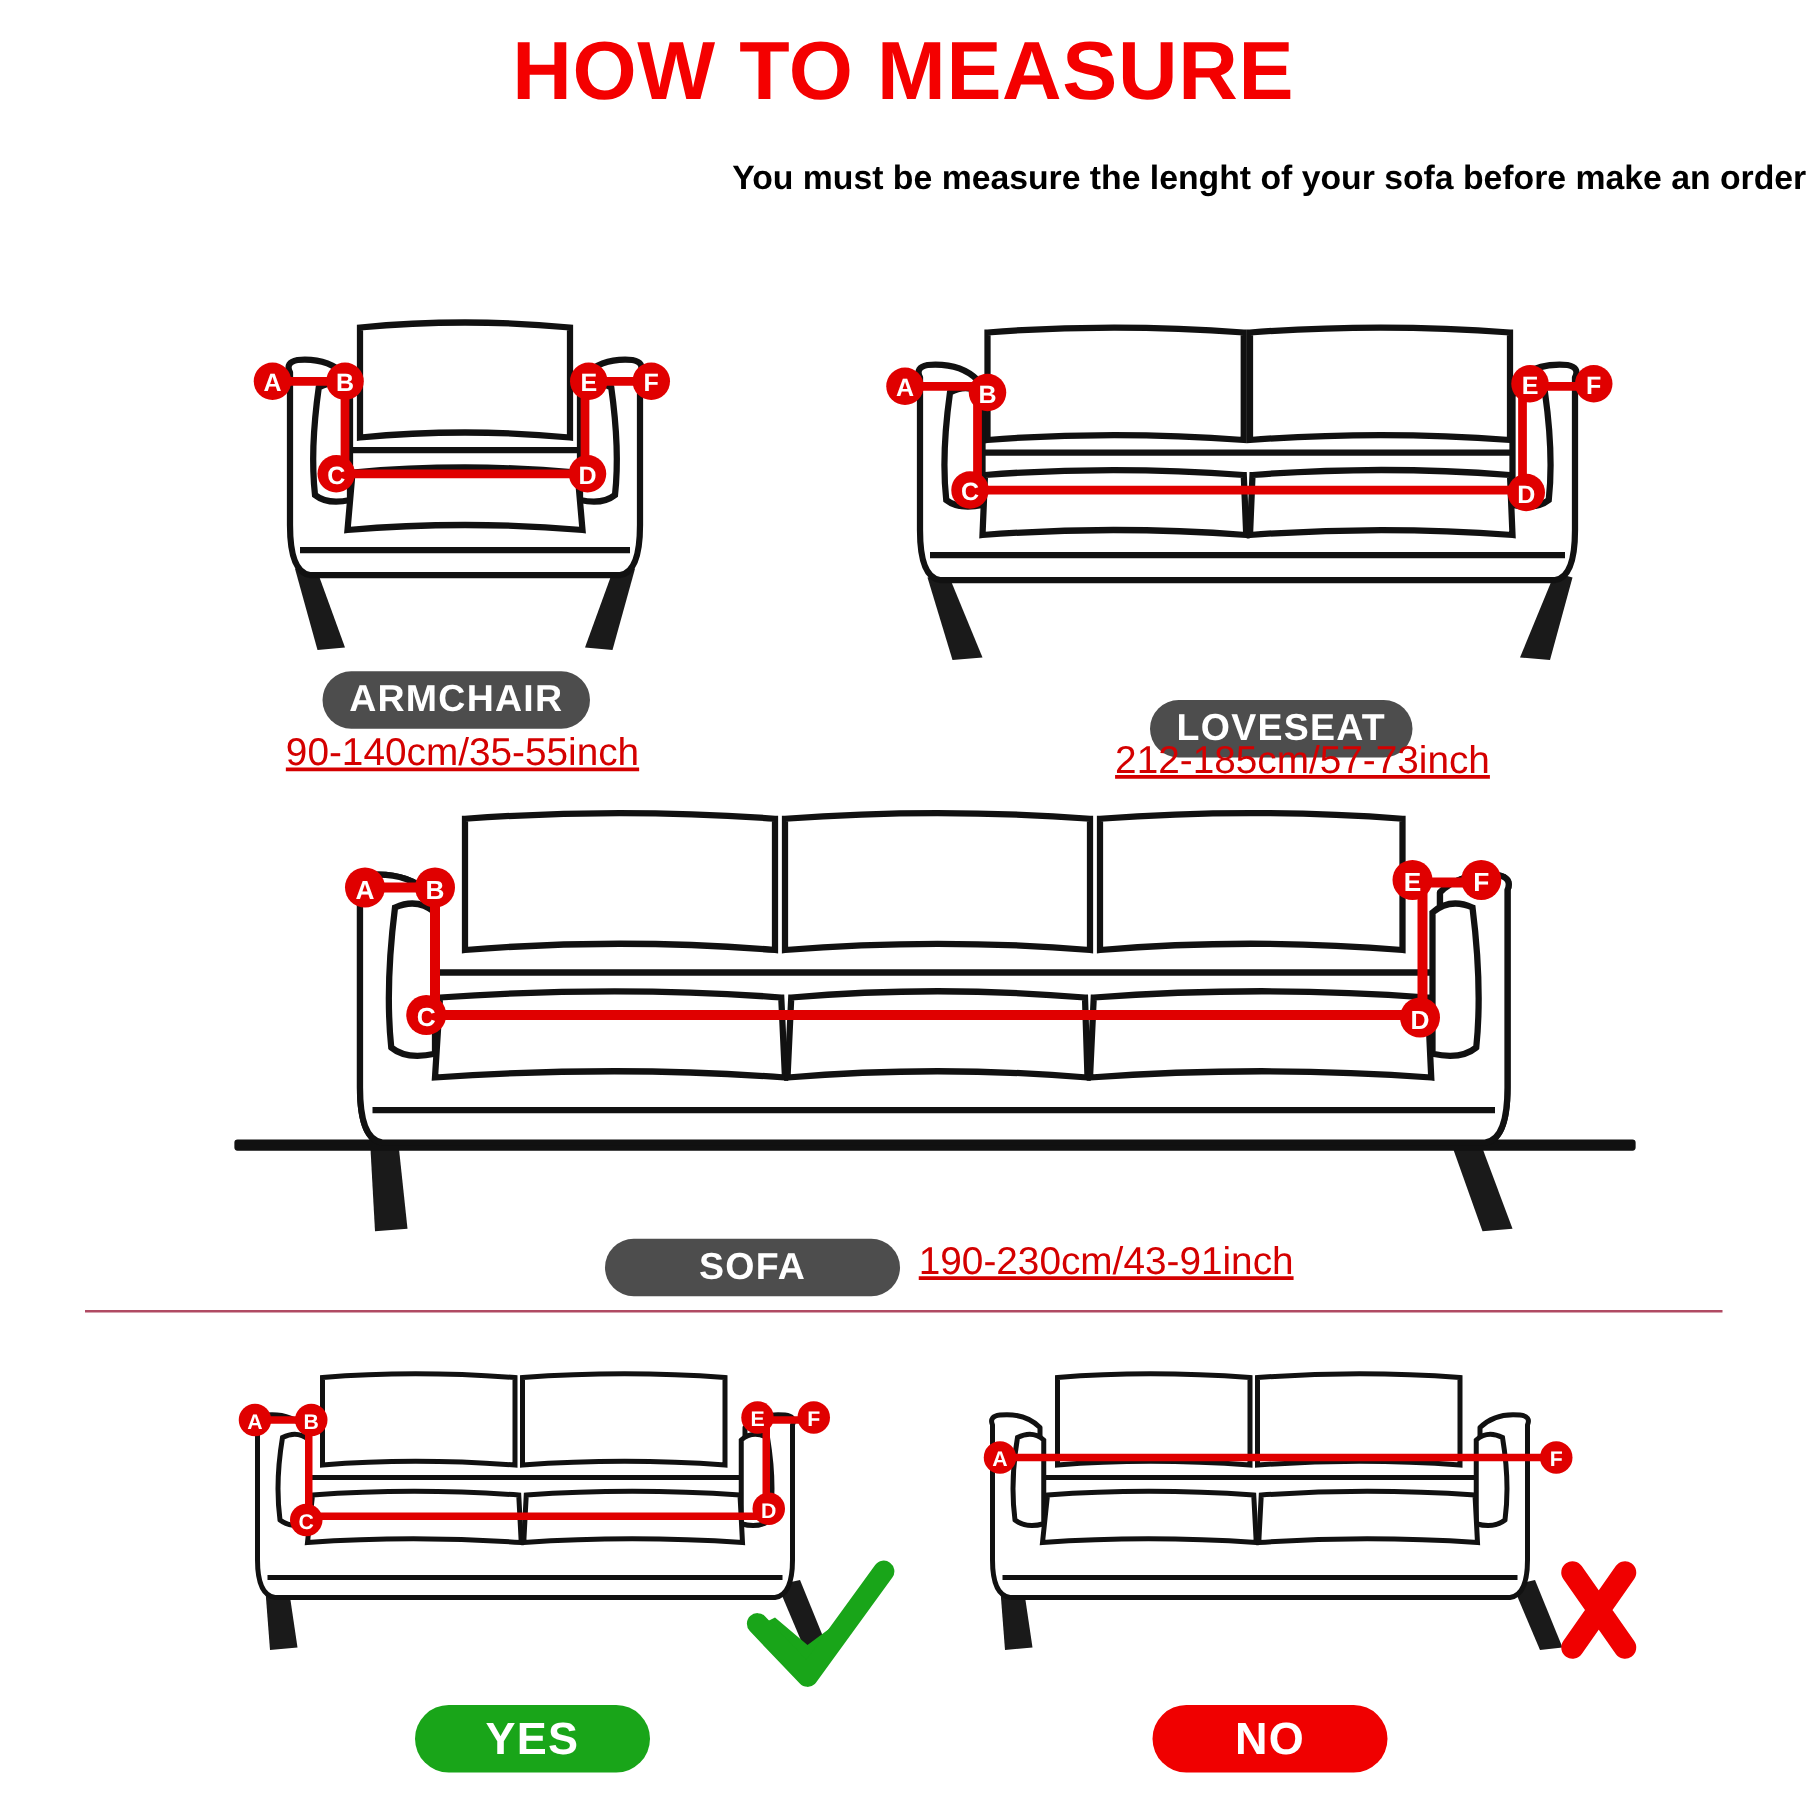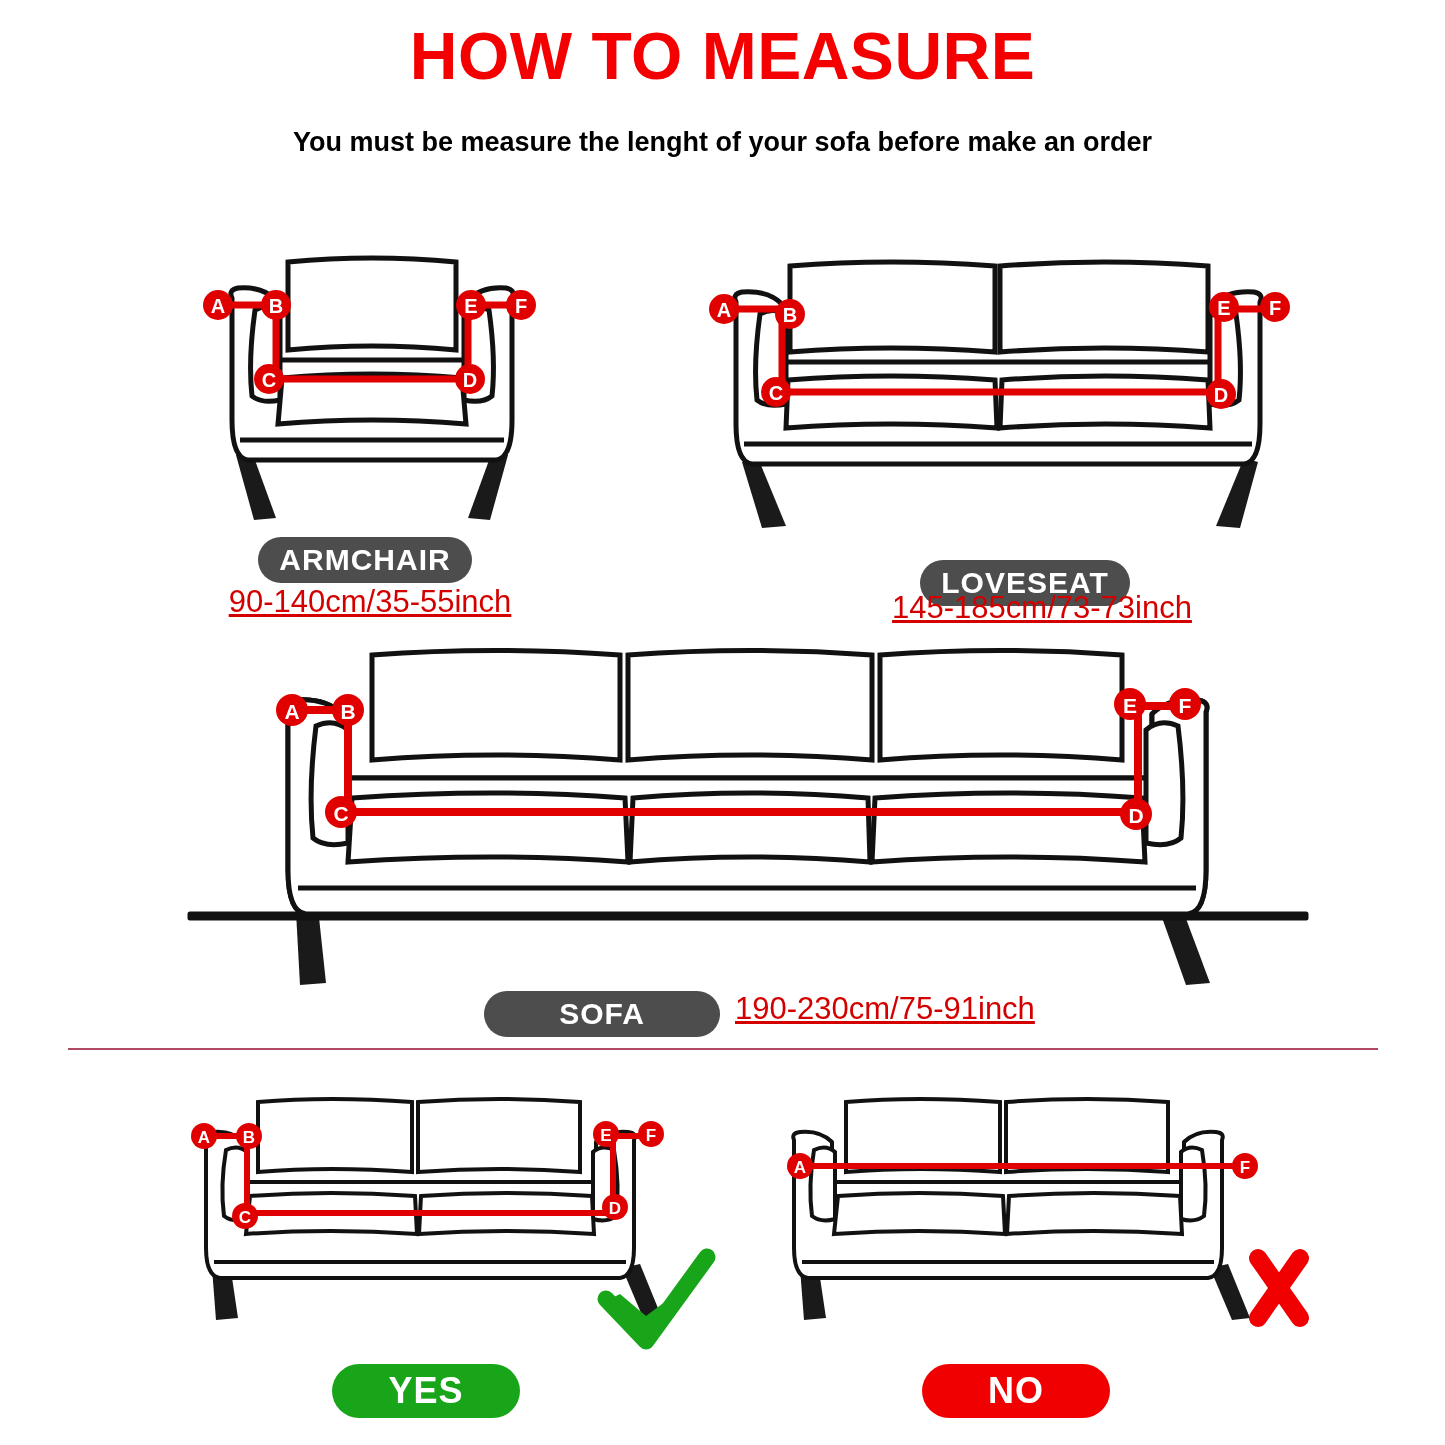--- a/index.html
+++ b/index.html
@@ -30,21 +30,21 @@
     font-size: 66px;
     font-weight: bold;
     letter-spacing: 0.5px;
     font-family: "Liberation Sans", sans-serif;
   }
   .subtitle {
     position: absolute;
     top: 120px;
     left: 0;
     width: 100%;
-    text-align: center;
+    text-align: right;
     font-size: 27px;
     font-weight: bold;
     line-height: 44px;
     color: #000;
   }
   .svg-layer {
     position: absolute;
     top: 0;
     left: 0;
   }
@@ -297,21 +297,21 @@
       </g>
     </g>
   </svg>
 
   <div class="divider"></div>
 
   <div class="pill" style="left:258px; top:537px; width:214px;">ARMCHAIR</div>
   <div class="dim" style="left:200px; top:584px; width:340px;">90-140cm/35-55inch</div>
 
   <div class="pill" style="left:920px; top:560px; width:210px;">LOVESEAT</div>
-  <div class="dim" style="left:872px; top:590px; width:340px;">145-185cm/73-73inch</div>
+  <div class="dim" style="left:872px; top:590px; width:340px;">212-185cm/57-73inch</div>
 
   <div class="pill" style="left:484px; top:991px; width:236px;">SOFA</div>
-  <div class="dim" style="left:735px; top:991px; width:340px; text-align:left;">190-230cm/75-91inch</div>
+  <div class="dim" style="left:735px; top:991px; width:340px; text-align:left;">190-230cm/43-91inch</div>
 
   <div class="pill pill-green" style="left:332px; top:1364px; width:188px;">YES</div>
   <div class="pill pill-red" style="left:922px; top:1364px; width:188px;">NO</div>
 
 </div>
 
 </body></html>

